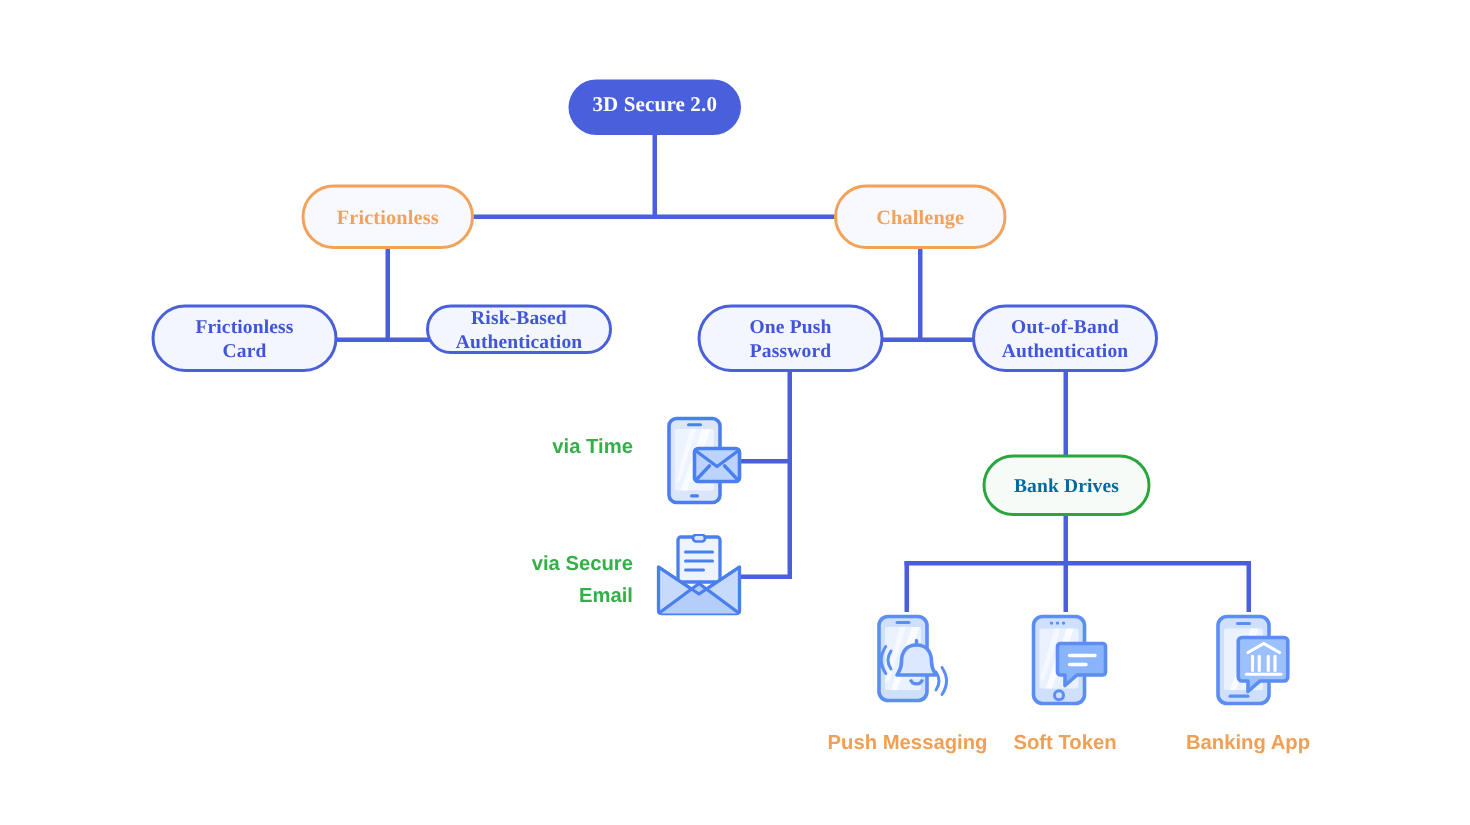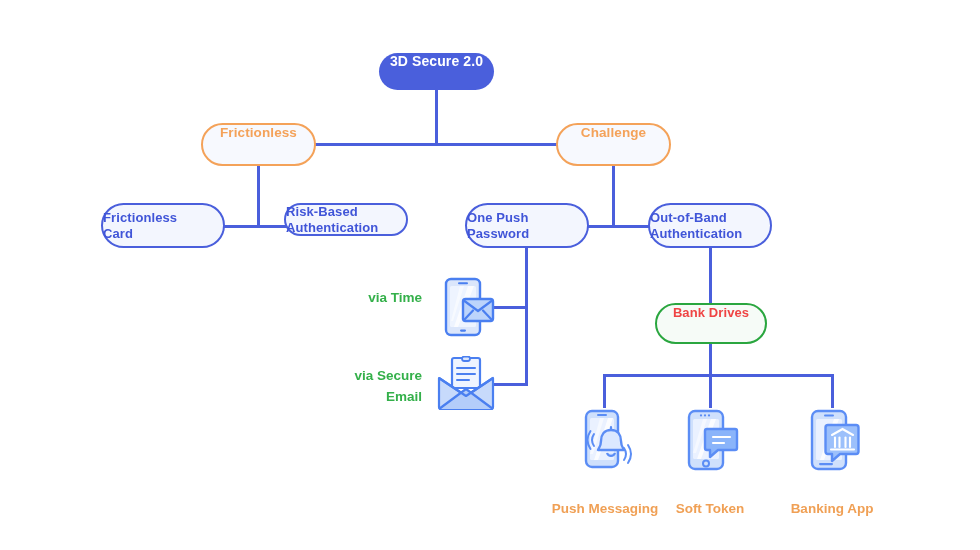--- a/index.html
+++ b/index.html
@@ -25,28 +25,29 @@
     background: #4a5fdc;
   }
   .conn.v { width: 3px; }
   .conn.h { height: 3px; }
 
   
   .node {
     position: absolute;
     box-sizing: border-box;
     display: flex;
-    align-items: flex-start;
+    align-items: center;
     justify-content: center;
     text-align: center;
     border-radius: 999px;
     font-weight: bold;
     line-height: 1.18;
     letter-spacing: 0.1px;
     z-index: 3;
+    font-family: Liberation Serif, serif;
   }
   .node-root {
     background: #4a5fdc;
     color: #ffffff;
     font-size: 14px;
     border: none;
     box-shadow: none;
   }
   .node-orange {
     background: #f7f9fe;
@@ -55,21 +56,21 @@
     font-size: 13.5px;
   }
   .node-blue {
     background: #f3f6fe;
     color: #4055d8;
     border: 2.5px solid #4a5fdc;
     font-size: 13px;
   }
   .node-green {
     background: #f6fbf7;
-    color: #ef4444;
+    color: #0369a1;
     border: 2.5px solid #2aa63f;
     font-size: 13px;
   }
   .node span { display: block; }
 
   
   .side-label {
     position: absolute;
     color: #34b04a;
     font-size: 13.5px;
@@ -86,21 +87,21 @@
     z-index: 4;
   }
   .leaf {
     position: absolute;
     display: flex;
     flex-direction: column;
     align-items: center;
     z-index: 4;
   }
   .leaf-label {
-    margin-top: 23px;
+    margin-top: 8px;
     color: #f0a055;
     font-size: 13.5px;
     font-weight: bold;
     white-space: nowrap;
   }
 </style>
 </head>
 <body>
 
 <div id="diagram-root">

